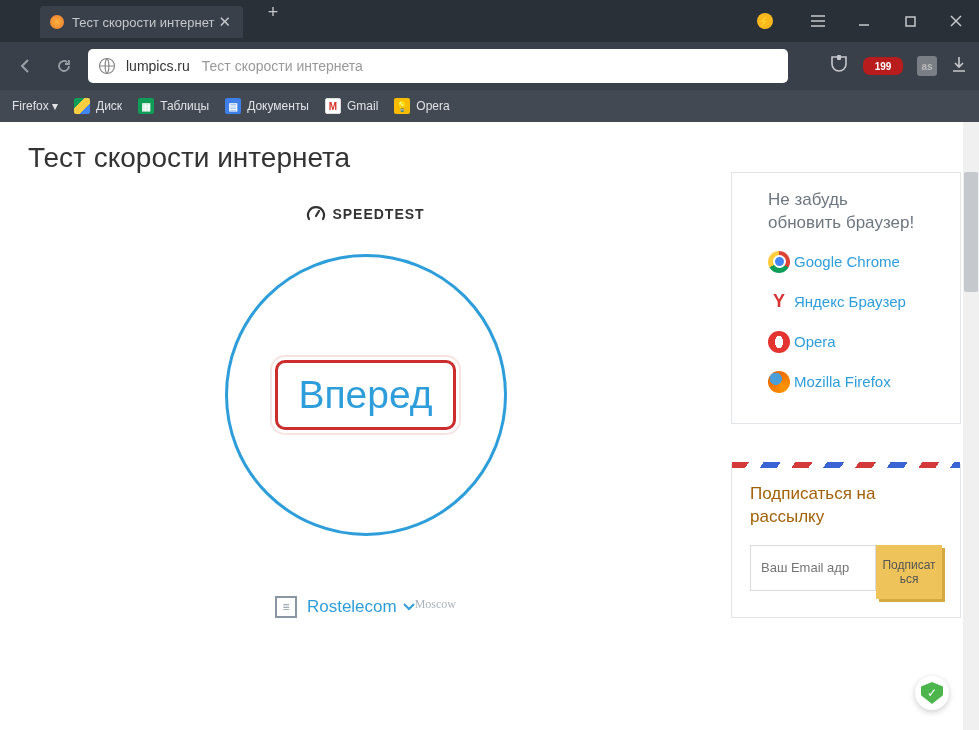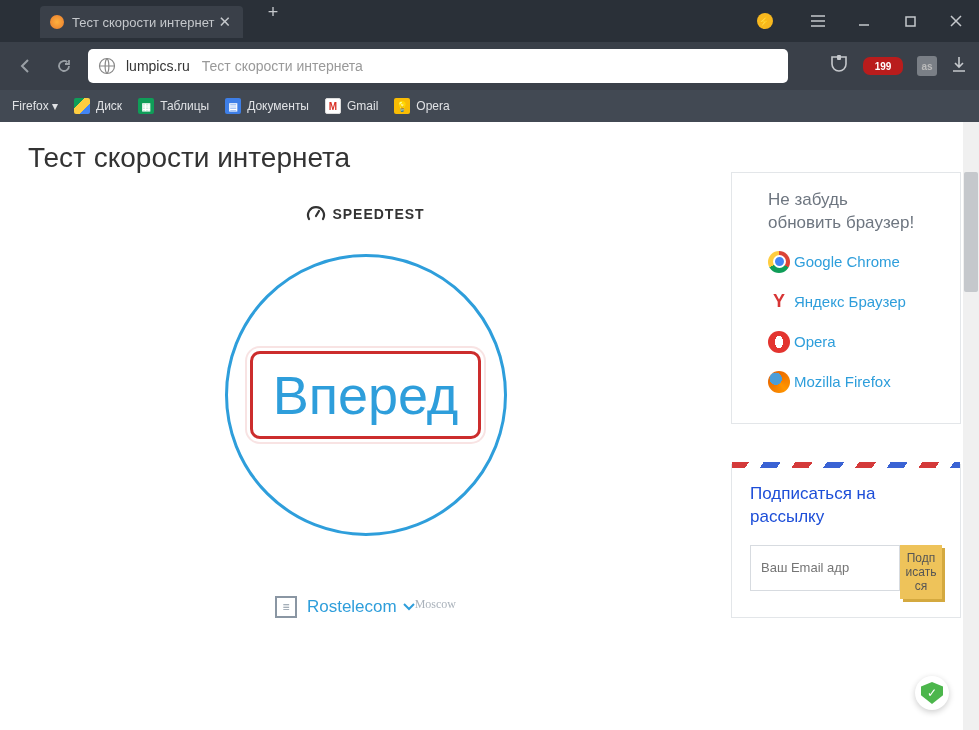--- a/index.html
+++ b/index.html
@@ -41,21 +41,21 @@
 
 .content { position: relative; height: calc(100% - 122px); background: #fff; display: flex; }
 .main { flex: 1; padding: 20px 28px; }
 .page-title { font-size: 28px; font-weight: 300; color: #333; margin-bottom: 10px; }
 .brand { display: flex; align-items: center; justify-content: center; margin-top: 30px; gap: 6px; color: #333; font-size: 14px; font-weight: 700; letter-spacing: 1px; }
 .brand svg { width: 20px; height: 20px; }
 
 .gowrap { display: flex; justify-content: center; margin-top: 30px; }
 .gocircle { width: 282px; height: 282px; border: 3px solid #2e9edb; border-radius: 50%; display: flex; align-items: center; justify-content: center; cursor: pointer; }
 .gobox { border: 3px solid #cc2d2d; border-radius: 10px; padding: 10px 20px; box-shadow: 0 0 0 3px #fff, 0 0 0 5px #cc2d2d22; }
-.gotext { font-size: 54px; font-weight: 300; color: #2e9edb; }
+.gotext { font-size: 39px; font-weight: 300; color: #2e9edb; }
 
 .isp { display: flex; align-items: center; justify-content: center; margin-top: 60px; gap: 10px; }
 .isp-icon { width: 22px; height: 22px; border: 2px solid #8a96a3; display: flex; align-items: center; justify-content: center; color: #8a96a3; font-size: 12px; }
 .isp-text { display: flex; flex-direction: row; }
 .isp-name { color: #2e9edb; font-size: 17px; display: flex; align-items: center; gap: 6px; }
 .isp-city { color: #aab2bb; font-size: 12px; font-family: Liberation Serif, serif; }
 
 
 .sidebar { width: 248px; padding: 50px 18px 0 0; }
 .sidebox { border: 1px solid #e3e6e9; padding: 16px 36px 12px; margin-bottom: 40px; }
@@ -63,24 +63,24 @@
 .browser { display: flex; align-items: center; gap: 4px; margin-bottom: 18px; color: #2e9edb; font-size: 15px; cursor: pointer; }
 .bicon { width: 22px; height: 22px; border-radius: 50%; flex-shrink: 0; display: flex; align-items: center; justify-content: center; }
 .bi-chrome { background: conic-gradient(#db4437 0 120deg, #0f9d58 120deg 240deg, #ffcd40 240deg 360deg); position: relative; }
 .bi-chrome::after { content: ''; position: absolute; width: 9px; height: 9px; background: #4285f4; border: 2px solid #fff; border-radius: 50%; }
 .bi-yandex { color: #d73535; font-size: 18px; font-weight: bold; text-align: center; }
 .bi-opera { background: radial-gradient(ellipse 45% 70%, #fff 40%, #e3342f 42%); }
 .bi-firefox { background: radial-gradient(circle at 35% 35%, #4c9ed9 30%, transparent 31%), conic-gradient(from 140deg, #ff9500, #e66000, #ff9500); }
 
 .subbox { border: 1px solid #e3e6e9; padding: 18px; position: relative; }
 .subbox::before { content: ''; position: absolute; top: -3px; left: 0; right: 0; height: 6px; background: repeating-linear-gradient(125deg, #d43a3a 0 14px, #fff 14px 26px, #3a63d4 26px 40px, #fff 40px 52px); }
-.subtitle { font-size: 17px; color: #1d4ed8; margin-bottom: 16px; line-height: 1.35; }
+.subtitle { font-size: 17px; color: #a16207; margin-bottom: 16px; line-height: 1.35; }
 .subrow { display: flex; gap: 0; }
 .subinput { flex: 1; min-width: 0; height: 46px; border: 1px solid #d7dbe0; padding: 0 10px; font-size: 13px; color: #888; }
-.subbtn { width: 42px; height: 54px; background: #eec35a; border: none; font-size: 12px; color: #555; cursor: pointer; box-shadow: 3px 3px 0 #d4a93f; word-break: break-all; padding: 4px; }
+.subbtn { width: 66px; height: 54px; background: #eec35a; border: none; font-size: 12px; color: #555; cursor: pointer; box-shadow: 3px 3px 0 #d4a93f; word-break: break-all; padding: 4px; }
 
 
 .fakescroll { position: absolute; right: 0; top: 0; width: 16px; height: 100%; background: #f0f0f0; }
 .fakethumb { position: absolute; right: 1px; top: 50px; width: 14px; height: 120px; background: #c5c8cc; border-radius: 2px; }
 
 
 .shield { position: absolute; right: 30px; bottom: 20px; width: 34px; height: 34px; background: #fff; border-radius: 50%; box-shadow: 0 2px 6px rgba(0,0,0,.2); display: flex; align-items: center; justify-content: center; }
 .shield-inner { width: 22px; height: 22px; background: #4cb64c; clip-path: polygon(50% 0, 100% 20%, 100% 60%, 50% 100%, 0 60%, 0 20%); display: flex; align-items: center; justify-content: center; color: #fff; font-size: 12px; }
 </style>
 </head>

